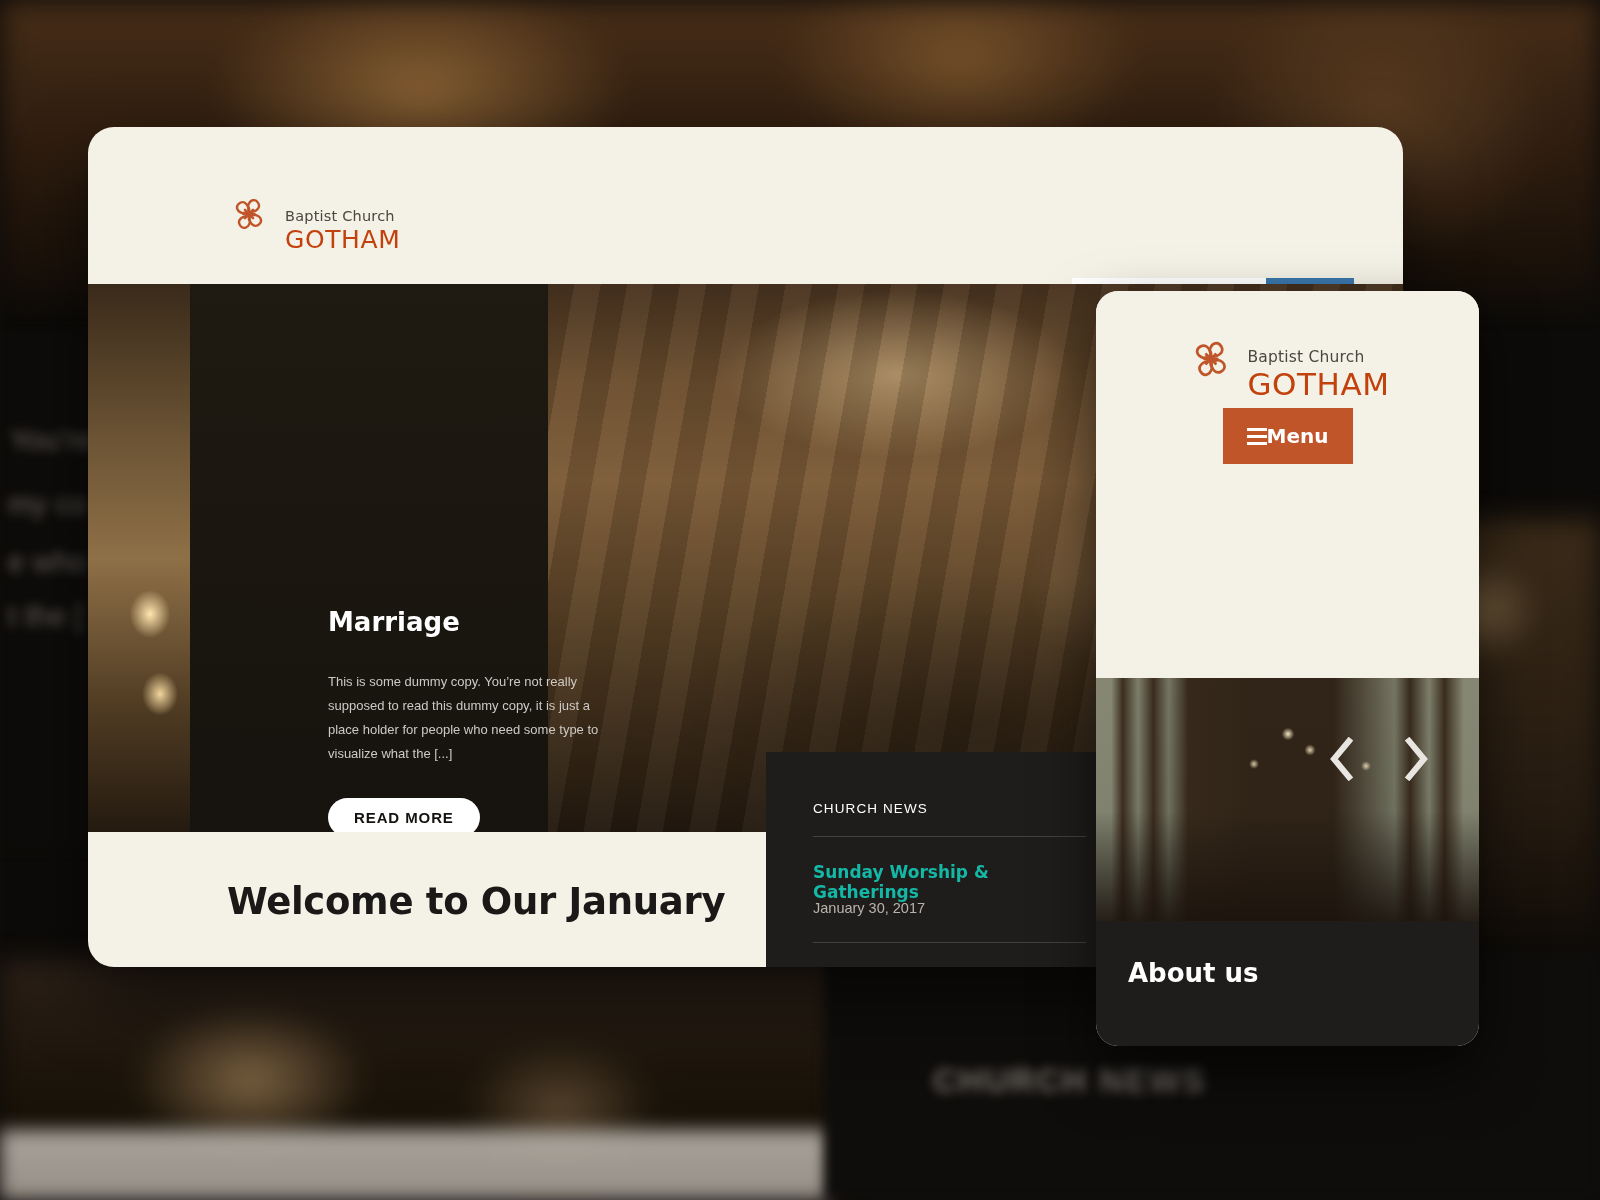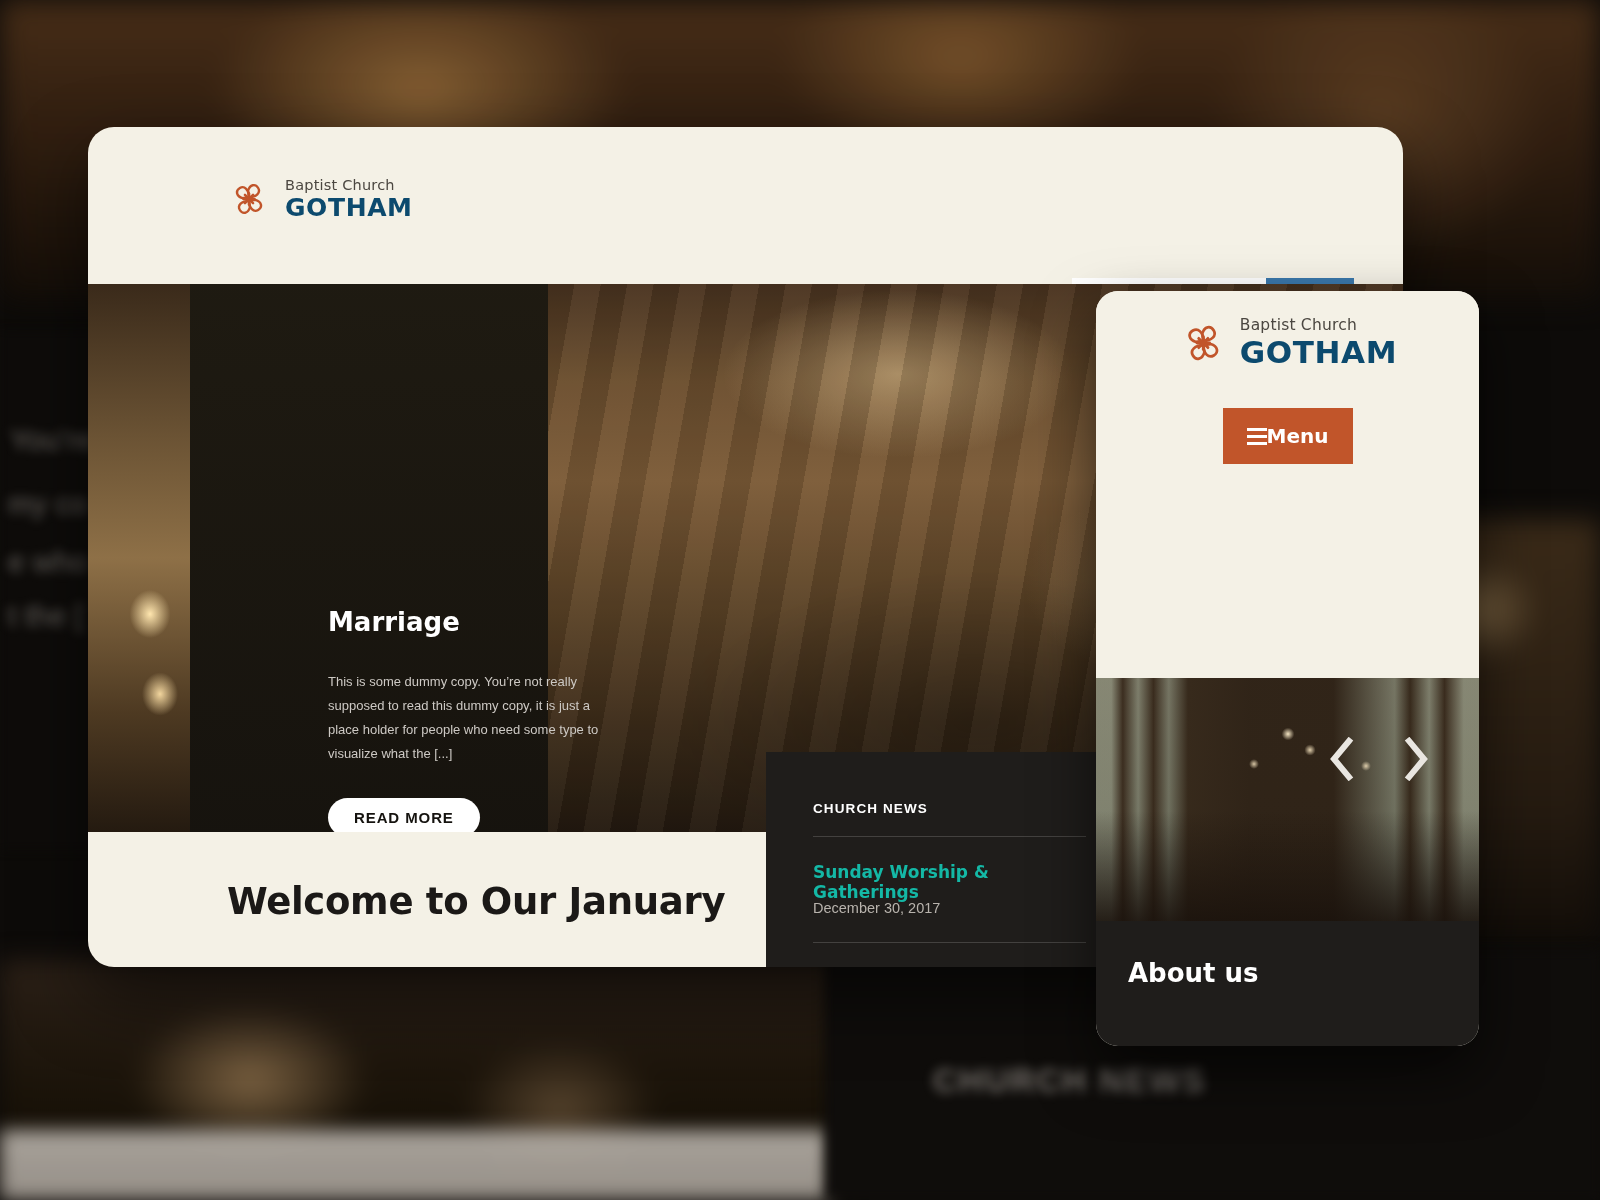--- a/index.html
+++ b/index.html
@@ -98,27 +98,27 @@
     position: absolute;
     left: 0; top: 0; width: 100%; height: 157px;
     background: #f4f1e6;
   }
   .dp-logo {
     position: absolute;
     left: 139px; top: 50px;
     display: flex; align-items: center; gap: 14px;
   }
   .logo-mark { width: 44px; height: 44px; flex: none; }
-  .logo-words { display: flex; flex-direction: column; line-height: 1; }
+  .logo-words { display: flex; flex-direction: column; line-height: 1; margin-top: 32px; }
   .logo-sub {
     font-size: 14.5px; color: #4b4741; letter-spacing: .2px;
     font-family: "DejaVu Sans", sans-serif; margin-bottom: 3px;
   }
   .logo-main {
-    font-size: 25px; color: #0c4a6e; font-weight: 700; letter-spacing: .6px;
+    font-size: 25px; color: #c2410c; font-weight: 400; letter-spacing: .6px;
     font-family: "DejaVu Sans", sans-serif;
   }
 
   .dp-social {
     position: absolute;
     left: 808px; top: 160px;
     display: flex; align-items: center; gap: 10px;
   }
   .soc { width: 19px; height: 19px; display: block; }
 
@@ -229,21 +229,21 @@
 
   
   .dp-news {
     position: absolute;
     left: 678px; top: 625px; width: 330px; height: 215px;
     background: #1f1d1b;
     overflow: hidden;
   }
   .news-head {
     position: absolute; left: 47px; top: 49px;
-    font-size: 13.5px; font-weight: 700; color: #fff;
+    font-size: 13.5px; font-weight: 400; color: #fff;
     letter-spacing: 1.1px; font-family: "Liberation Sans", sans-serif;
   }
   .news-rule {
     position: absolute; left: 47px; width: 273px; height: 1px;
     background: rgba(255,255,255,.16);
   }
   .news-item-title {
     position: absolute; left: 47px; top: 110px;
     font-size: 17px; font-weight: 700; color: #14b8a6;
     font-family: "DejaVu Sans", sans-serif;
@@ -468,21 +468,21 @@
       <div class="hero-card-title">Marriage</div>
       <div class="hero-card-body">This is some dummy copy. You’re not really supposed to read this dummy copy, it is just a place holder for people who need some type to visualize what the [...]</div>
       <button class="hero-readmore">READ MORE</button>
     </div>
   </div>
 
   <div class="dp-news">
     <div class="news-head">CHURCH NEWS</div>
     <div class="news-rule" style="top:84px;"></div>
     <div class="news-item-title">Sunday Worship &amp; Gatherings</div>
-    <div class="news-item-date">December 30, 2017</div>
+    <div class="news-item-date">January 30, 2017</div>
     <div class="news-rule" style="top:190px;"></div>
   </div>
 
   <div class="dp-welcome">
     <div class="welcome-title">Welcome to Our January</div>
   </div>
 </div>
 
 <div class="mobile-panel">
 

